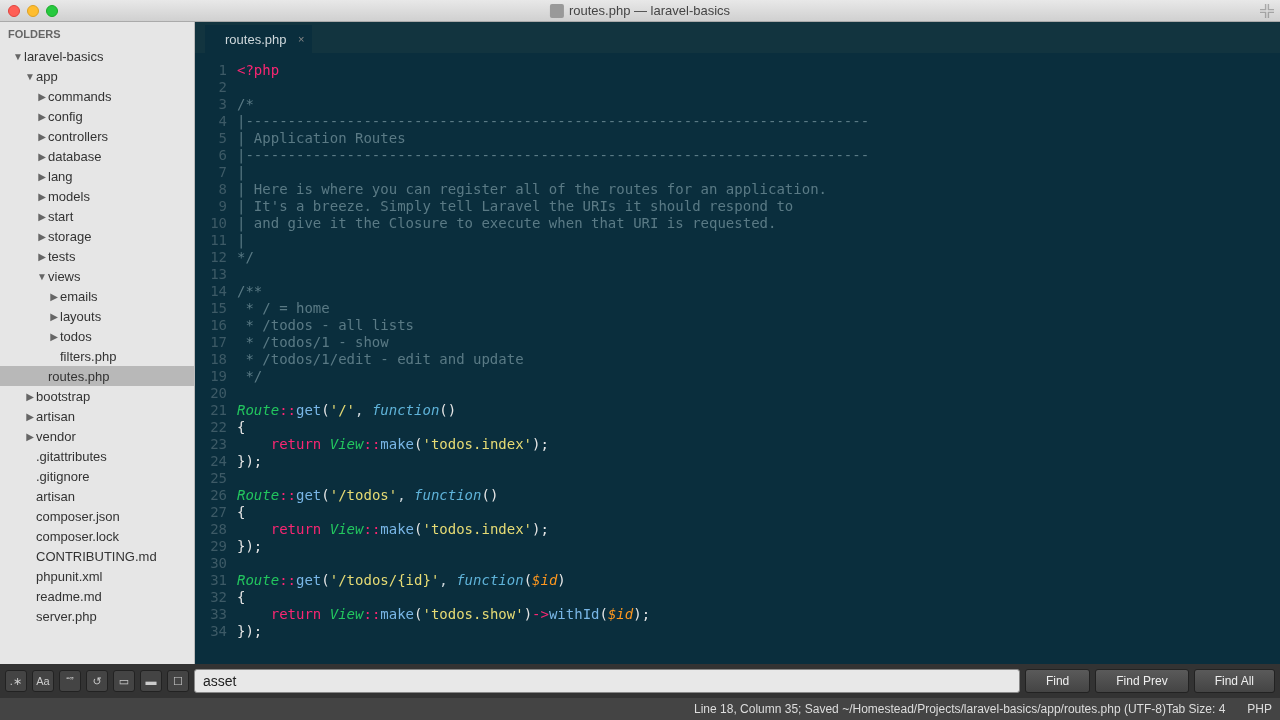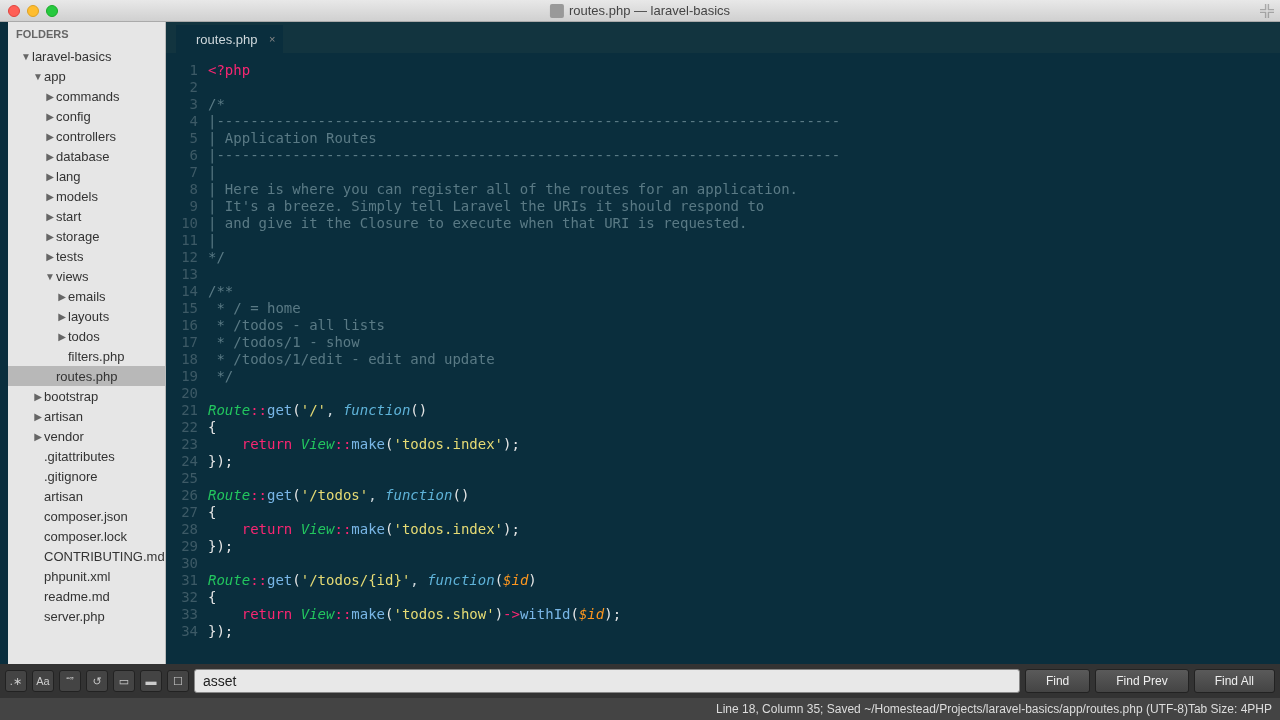--- a/index.html
+++ b/index.html
@@ -7,21 +7,21 @@
 .titlebar { height: 22px; background: linear-gradient(#e8e8e8, #d0d0d0); border-bottom: 1px solid #aaa; display: flex; align-items: center; position: relative; }
 .traffic { display: flex; gap: 7px; margin-left: 8px; }
 .tl { width: 12px; height: 12px; border-radius: 50%; }
 .tl.red { background: #ff5f56; border: 1px solid #e0443e; }
 .tl.yellow { background: #ffbd2e; border: 1px solid #dea123; }
 .tl.green { background: #27c93f; border: 1px solid #1aab29; }
 .title { position: absolute; left: 50%; transform: translateX(-50%); color: #444; font-size: 13px; display: flex; align-items: center; gap: 5px; }
 .title .iconphp { width: 14px; height: 14px; background: #999; border-radius: 2px; display: inline-block; }
 .expand-icon { position: absolute; right: 6px; top: 4px; width: 14px; height: 14px; opacity: 0.4; }
 .main { display: flex; height: 642px; }
-.sidebar { width: 158px; background: #e6e6e6; color: #333; overflow-y: auto; border-right: 1px solid #bbb; margin-left: 8px; }
+.sidebar { width: 195px; background: #e6e6e6; color: #333; overflow-y: auto; border-right: 1px solid #bbb; }
 .side-head { font-size: 11px; font-weight: bold; color: #666; padding: 6px 8px; }
 .tree { font-size: 13px; }
 .tree-row { display: flex; align-items: center; height: 20px; cursor: pointer; }
 .tree-row.active { background: #b8b8b8; }
 .twisty { width: 12px; text-align: center; font-size: 10px; color: #666; }
 .tree-label { white-space: nowrap; }
 .editor-wrap { flex: 1; display: flex; flex-direction: column; background: #0a2e3d; }
 .tabs { height: 32px; background: #12343f; display: flex; align-items: flex-end; border-bottom: 1px solid #0a2e3d; }
 .tab { height: 28px; background: #0a2e3d; color: #cfd8dc; padding: 0 26px 0 20px; display: flex; align-items: center; font-size: 13px; position: relative; margin-left: 10px; }
 .tab .close { position: absolute; right: 8px; color: #888; font-size: 11px; }
@@ -39,21 +39,21 @@
 .c-str { color: #e6db74; }
 .c-kw { color: #5fb3d9; font-style: italic; }
 .c-var { color: #fd971f; font-style: italic; }
 .c-brace { color: #e6e6e6; }
 .findbar { height: 34px; background: #333; display: flex; align-items: center; padding: 0 5px; gap: 5px; }
 .fb-btn { width: 22px; height: 22px; background: #444; border: 1px solid #222; border-radius: 3px; display: flex; align-items: center; justify-content: center; color: #ccc; font-size: 11px; cursor: pointer; }
 .fb-input { flex: 1; height: 24px; background: #e8e8e8; border: 1px solid #888; border-radius: 3px; padding: 0 8px; color: #222; font-size: 14px; }
 .fb-action { height: 24px; padding: 0 20px; background: linear-gradient(#5a5a5a,#444); border: 1px solid #222; border-radius: 3px; color: #eee; font-size: 12px; cursor: pointer; display: flex; align-items: center; }
 .status { height: 22px; background: #444; color: #ddd; display: flex; align-items: center; font-size: 12px; padding: 0 8px; justify-content: flex-end; }
 .status-left { white-space: nowrap; }
-.status-right { display: flex; }
+.status-right { display: flex; gap: 22px; }
 </style>
 </head>
 <body>
 
 <div class="titlebar">
   <div class="traffic">
     <div class="tl red"></div>
     <div class="tl yellow"></div>
     <div class="tl green"></div>
   </div>

